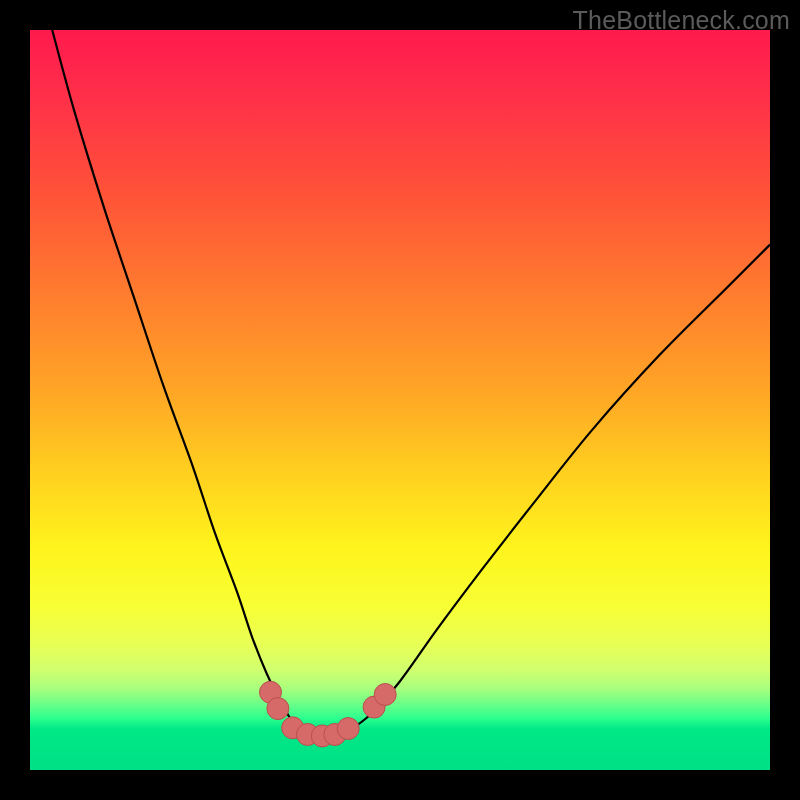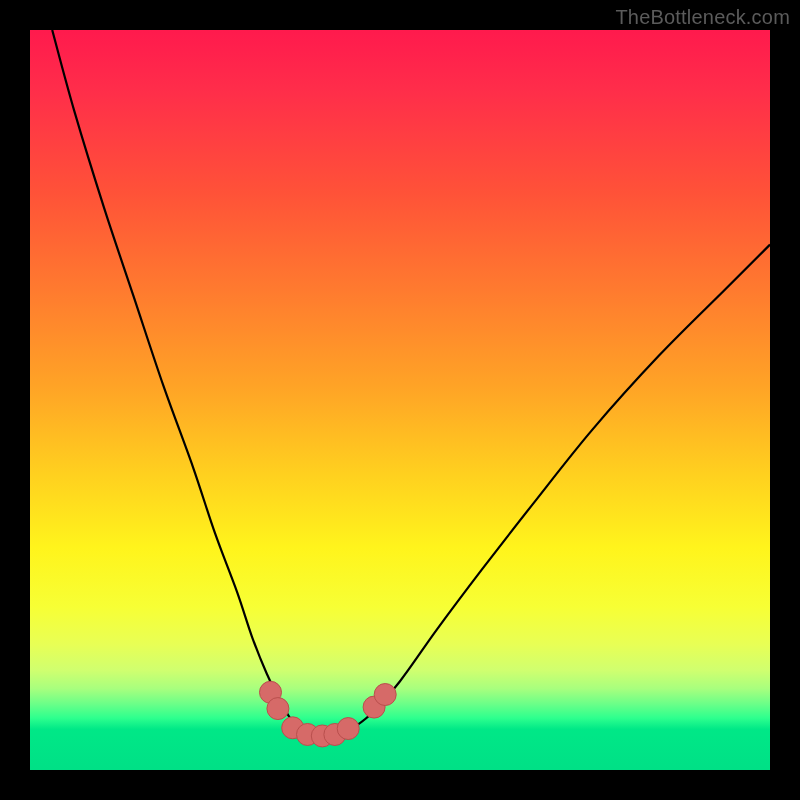--- a/index.html
+++ b/index.html
@@ -46,21 +46,21 @@
     inset: 0;
     width: 100%;
     height: 100%;
     overflow: visible;
   }
   .watermark {
     position: absolute;
     top: 6px;
     right: 10px;
     color: #5b5b5b;
-    font-size: 20px;
+    font-size: 25px;
     font-weight: 400;
     letter-spacing: 0.2px;
     user-select: none;
   }
 </style>
 </head>
 <body>
 
 <div class="watermark">TheBottleneck.com</div>
 

